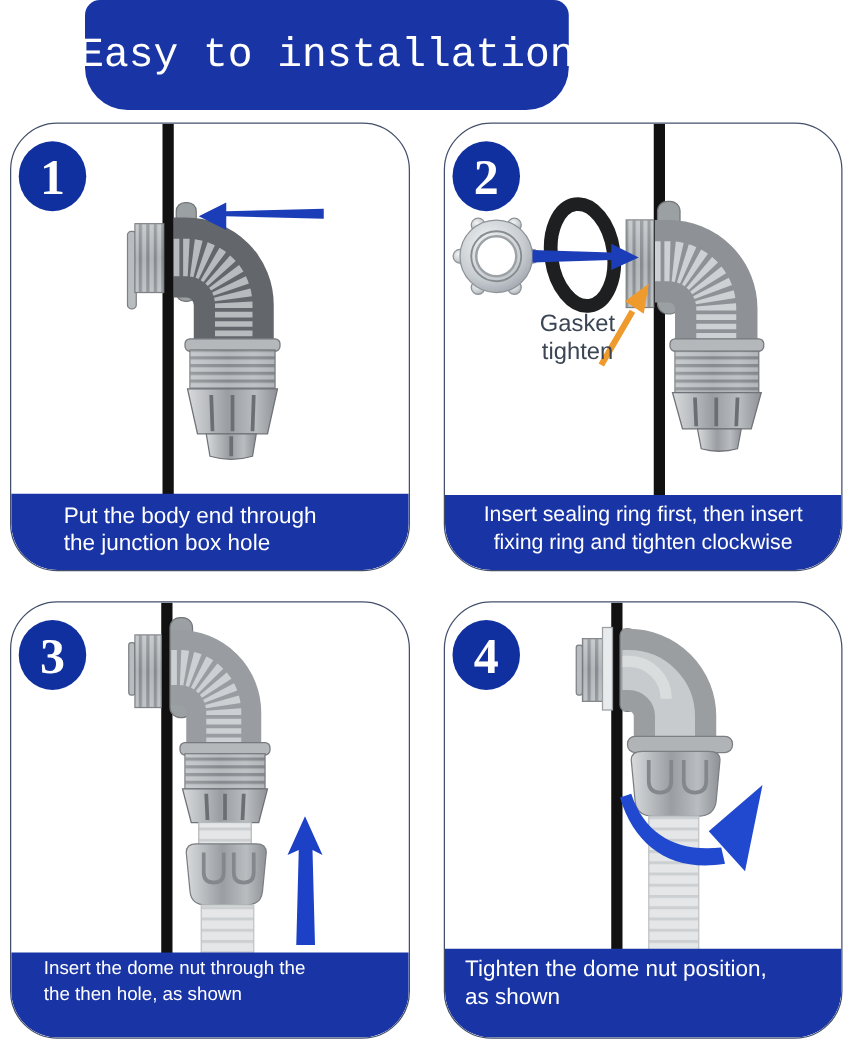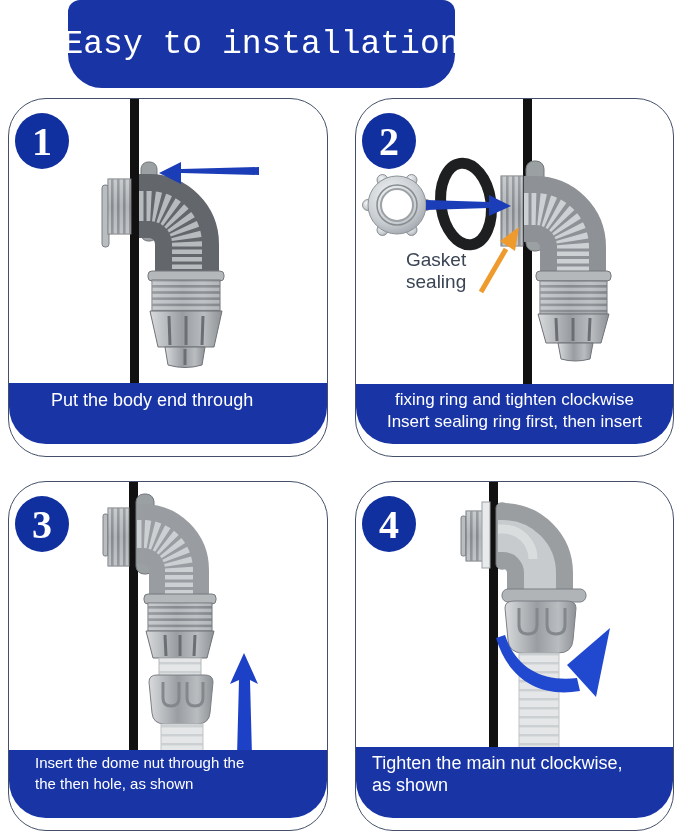--- a/index.html
+++ b/index.html
@@ -17,32 +17,32 @@
   .panel.p1{left:8px;  top:98px; width:318px;height:357px;}
   .panel.p2{left:355px;top:98px; width:317px;height:357px;}
   .panel.p3{left:8px;  top:481px;width:318px;height:348px;}
   .panel.p4{left:355px;top:481px;width:317px;height:348px;}
   .panel svg.art{position:absolute;left:0;top:0;}
   
   .badge{position:absolute;left:6px;top:14px;width:54px;height:56px;border-radius:50%;
     background:#10309f;color:#fff;display:flex;align-items:center;justify-content:center;
     font-family:"Liberation Serif",serif;font-weight:bold;font-size:40px;z-index:3;}
   
-  .caption{position:absolute;left:0;right:0;bottom:12px;background:#1834a5;color:#fff;
+  .caption{position:absolute;left:0;right:0;bottom:0;background:#1834a5;color:#fff;
     border-radius:0 0 37px 37px;z-index:2;}
   .p1 .caption,.p2 .caption{height:55px;}
   .p3 .caption,.p4 .caption{height:66px;}
   .cap-line{display:block;line-height:22px;}
   .p1 .caption{padding:6px 10px 0 42px;font-size:18px;}
   .p2 .caption{padding:5px 4px 0 4px;font-size:17px;text-align:center;}
   .p3 .caption{padding:2px 8px 0 26px;font-size:15px;line-height:21px;}
   .p3 .cap-line{line-height:21px;}
   .p4 .caption{padding:5px 8px 0 16px;font-size:18px;}
   
-  .annotation{position:absolute;left:50px;top:150px;width:112px;
+  .annotation{position:absolute;left:50px;top:150px;width:112px;text-align:center;
     color:#3b4554;font-size:19px;line-height:22px;z-index:2;}
   .ann-line{display:block;}
 </style>
 </head>
 <body>
 
 <div class="stage">
 
   <svg width="0" height="0" style="position:absolute">
     <defs>
@@ -111,20 +111,21 @@
         <path d="M156 248 L196 248 L193 266 Q176 271 159 266 Z" fill="url(#gTubeH)" stroke="#6f7377"></path>
         <line x1="176" y1="250" x2="176" y2="266" stroke="#6b6f73" stroke-width="3"></line>
       </g>
       <polygon points="150,74 172,63 172,70 250,68 250,76 172,74 172,85" fill="#1c3db8"></polygon>
     </svg>
     <div class="badge">
       <span>1</span>
     </div>
     <div class="caption">
       <span class="cap-line">Put the body end through</span>
+      <span class="cap-line">the junction box hole</span>
     </div>
   </div>
 
   <div class="panel p2">
     <svg class="art" width="317" height="302" viewBox="0 0 317 302">
       <rect x="167" y="0" width="9" height="302" fill="#111"></rect>
 
       <g>
         <circle cx="70" cy="106" r="5.5" fill="url(#gLock)" stroke="#8d9296"></circle>
         <circle cx="55.5" cy="131" r="5.5" fill="url(#gLock)" stroke="#8d9296"></circle>
@@ -161,28 +162,28 @@
         <path d="M202 244 L237 244 L234 260 Q219 264 205 260 Z" fill="url(#gTubeH)" stroke="#6f7377"></path>
       </g>
       <polygon points="155,107 133,96 133,103 70,101 70,111 133,109 133,117" fill="#1c3db8"></polygon>
       <g>
         <line x1="125" y1="193" x2="150" y2="150" stroke="#ef9a2d" stroke-width="5"></line>
         <polygon points="163,128 159,152 144,142" fill="#ef9a2d"></polygon>
       </g>
     </svg>
     <div class="annotation">
       <span class="ann-line">Gasket</span>
-      <span class="ann-line">sealing</span>
+      <span class="ann-line">tighten</span>
     </div>
     <div class="badge">
       <span>2</span>
     </div>
     <div class="caption">
+      <span class="cap-line">Insert sealing ring first, then insert</span>
       <span class="cap-line">fixing ring and tighten clockwise</span>
-      <span class="cap-line">Insert sealing ring first, then insert</span>
     </div>
   </div>
 
   <div class="panel p3">
     <svg class="art" width="318" height="282" viewBox="0 0 318 282">
       <rect x="120" y="0" width="9" height="282" fill="#111"></rect>
       <g>
         <rect x="94" y="32" width="5" height="42" rx="2" fill="#b9bdc0" stroke="#7c8084"></rect>
         <rect x="99" y="26" width="21" height="58" fill="url(#ridgeV)" stroke="#6f7377"></rect>
         <rect x="99" y="26" width="21" height="58" fill="url(#gTubeV)" opacity="0.35"></rect>
@@ -245,18 +246,18 @@
       <rect x="163" y="171" width="40" height="111" fill="url(#hoseRibs)" stroke="#c0c3c5"></rect>
       <g>
         <path d="M140 156 C152 196 182 216 224 209 L221 196 C186 200 160 186 149 153 Z" fill="#2149cf"></path>
         <polygon points="254,146 211,183 240,215" fill="#2149cf"></polygon>
       </g>
     </svg>
     <div class="badge">
       <span>4</span>
     </div>
     <div class="caption">
-      <span class="cap-line">Tighten the main nut clockwise,</span>
+      <span class="cap-line">Tighten the dome nut position,</span>
       <span class="cap-line">as shown</span>
     </div>
   </div>
 
 </div>
 
 </body></html>

